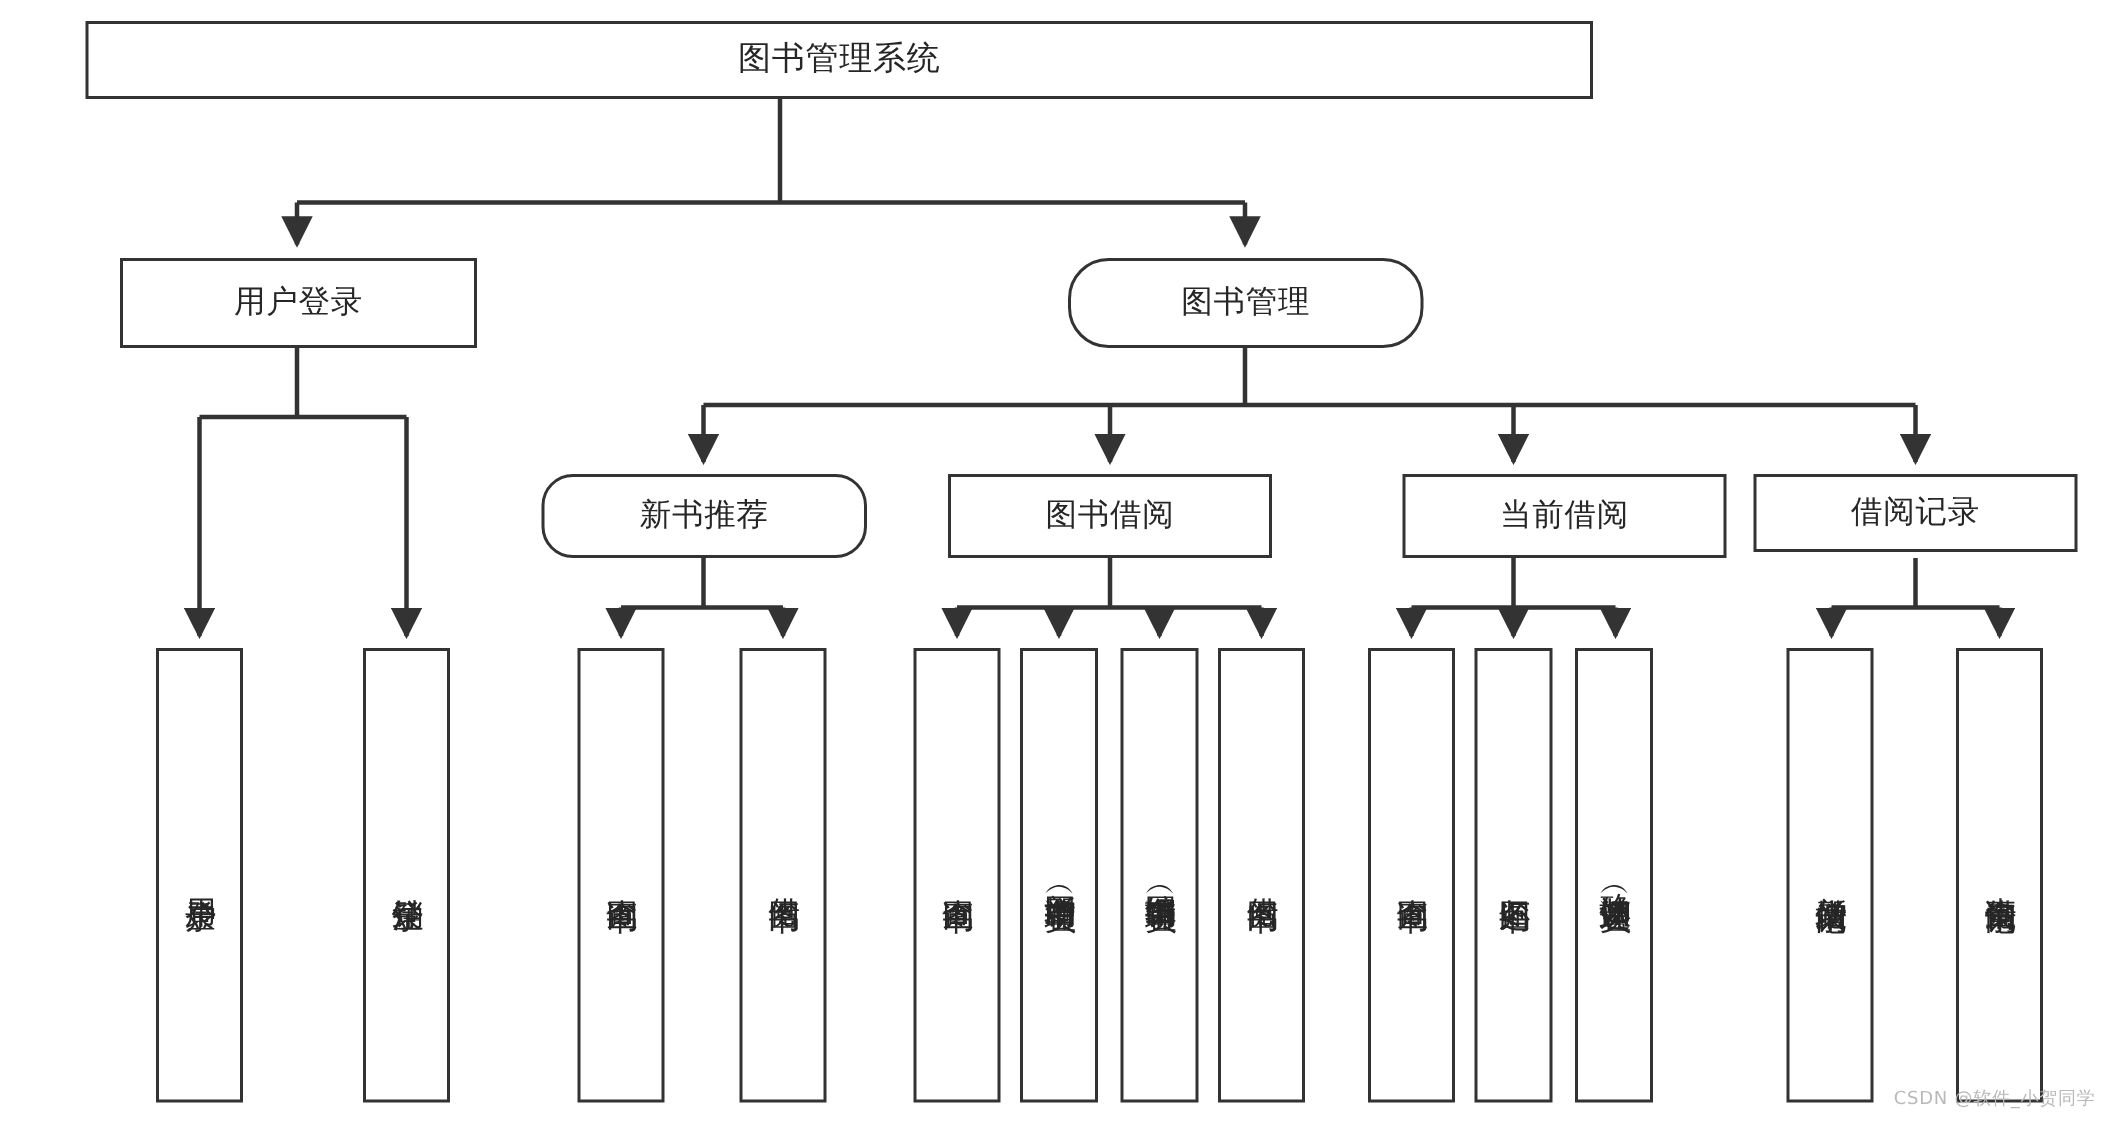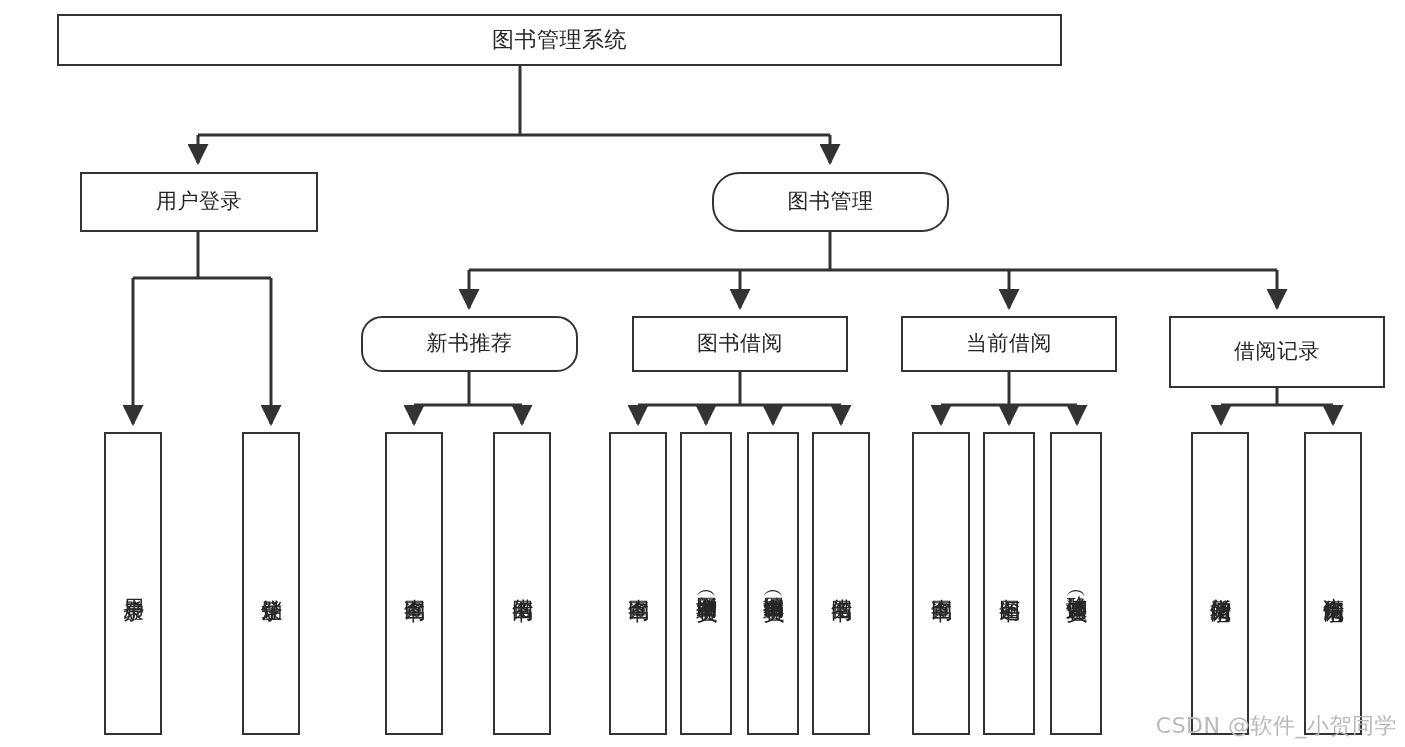--- a/index.html
+++ b/index.html
@@ -56,21 +56,21 @@
   }
   .node-v .vtext {
     writing-mode: vertical-rl;
     text-orientation: upright;
     display: block;
   }
   .watermark {
     position: absolute;
     right: 8px;
     bottom: 6px;
-    font-size: 22px;
+    font-size: 12px;
     color: #b9b9b9;
     letter-spacing: 0.5px;
     white-space: nowrap;
     font-family: "DejaVu Sans", "Liberation Sans", sans-serif;
   }
 </style>
 </head>
 <body>
 
 <div id="diagram">
@@ -138,25 +138,25 @@
   </div>
 
   <div class="node node-h" style="left:361px; top:316px; width:217px; height:56px;border-radius:21px;">
     <span>新书推荐</span>
   </div>
 
   <div class="node node-h" style="left:632px; top:316px; width:216px; height:56px;">
     <span>图书借阅</span>
   </div>
 
-  <div class="node node-h" style="left:901px; top:316px; width:216px; height:56px;">
+  <div class="node node-h" style="left:935px; top:316px; width:216px; height:56px;">
     <span>当前借阅</span>
   </div>
 
-  <div class="node node-h" style="left:1169px; top:316px; width:216px; height:72px;">
+  <div class="node node-h" style="left:1169px; top:316px; width:216px; height:52px;">
     <span>借阅记录</span>
   </div>
 
   <div class="node node-v" style="left:104px; top:432px; width:58px; height:303px;">
     <span class="vtext">用户登录</span>
   </div>
 
   <div class="node node-v" style="left:242px; top:432px; width:58px; height:303px;">
     <span class="vtext">注销登录</span>
   </div>

